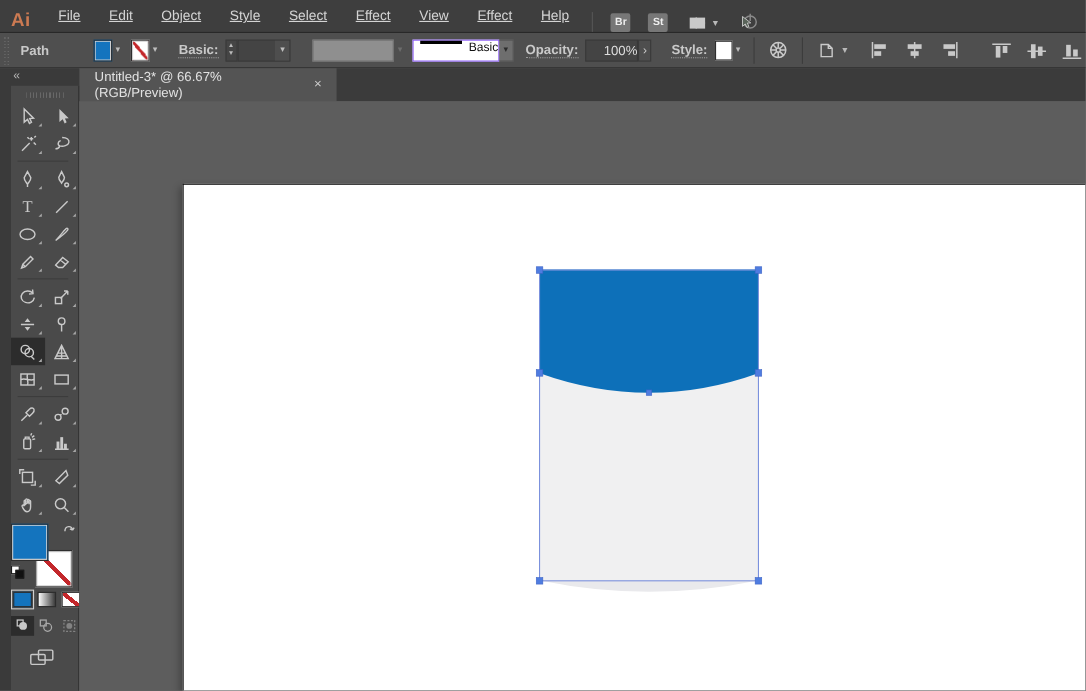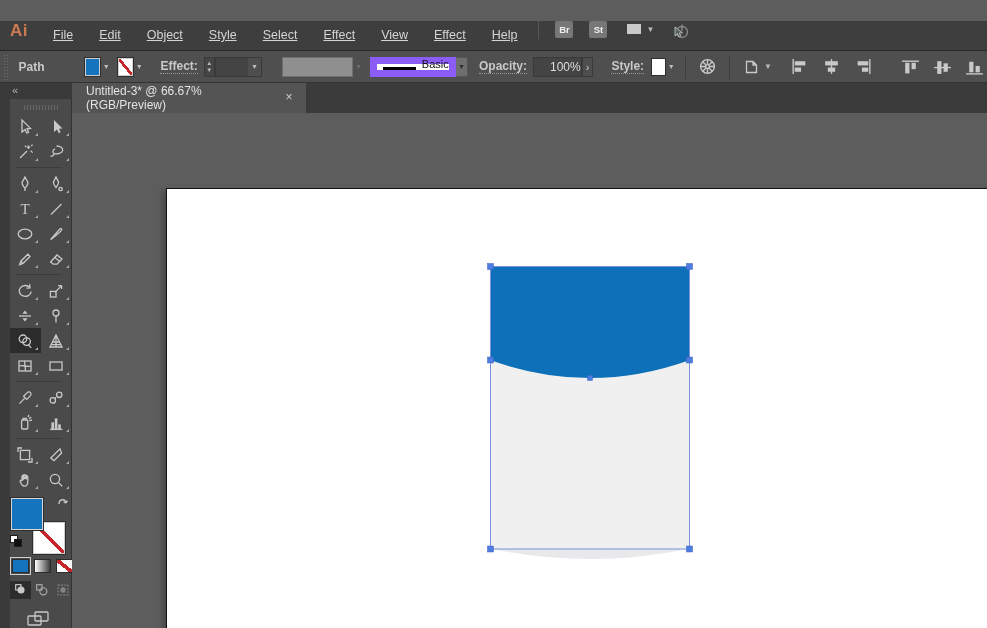--- a/index.html
+++ b/index.html
@@ -1,21 +1,21 @@
 <!DOCTYPE html>
 <html><head>
 <meta charset="utf-8">
 <style>
   * { margin:0; padding:0; box-sizing:border-box; }
   html,body { width:987px; height:628px; overflow:hidden; background:#5d5d5d;
     font-family:"Liberation Sans", sans-serif; -webkit-font-smoothing:antialiased; }
 
   
   .menubar { height:30px; background:#3e3e3e; border-bottom:1px solid #282828;
-    display:flex; align-items:flex-start; color:#d4d4d4; font-size:12.5px;margin-top:21px; }
+    display:flex; align-items:flex-end; color:#d4d4d4; font-size:12.5px; }
   .ai-logo { color:#cc7a52; font-weight:bold; font-size:17px; padding:0 12px 0 10px; letter-spacing:.5px; }
   .menu-item { padding:0 13px; line-height:29px; cursor:default;text-decoration:underline; }
   .mb-sep { width:1px; height:18px; background:#565656; margin:0 8px; }
   .sq-btn { width:18px; height:17px; background:#777; border-radius:2px; color:#efefef;
     font-size:9.5px; font-weight:bold; display:flex; align-items:center; justify-content:center; margin:0 8px; }
   .ws-icon { margin:0 4px 0 10px; display:flex; align-items:center; }
   .chev { color:#b9b9b9; font-size:8px; margin-left:3px; }
   .power-wrap { margin-left:14px; position:relative; width:22px; height:20px; }
 
   
@@ -30,22 +30,22 @@
   .swatch { width:20px; height:20px; border:1px solid #2e2e2e; box-shadow:inset 0 0 0 1px #cfcfcf; }
   .fill-swatch { background:#1474be; }
   .stroke-none { background:linear-gradient(to top right, transparent 44%, #c3272b 44%, #c3272b 56%, transparent 56%), #fff; }
   .dd-chev { width:13px; height:20px; display:flex; align-items:center; justify-content:center;
     color:#bdbdbd; font-size:7px; }
   .stepper { width:13px; height:20px; background:#454545; border:1px solid #3a3a3a; display:flex;
     flex-direction:column; align-items:center; justify-content:center; color:#bbb; font-size:6px; line-height:7px; }
   .field { height:20px; background:#444; border:1px solid #393939; color:#ddd; display:flex; align-items:center; }
   .weight-field { width:58px; } .weight-field .dd-chev { margin-left:auto; background:#4e4e4e; height:18px; }
   .profile-field { width:88px; height:20px; background:#8f8f8f; border:1px solid #6f6f6f; }
-  .brush-field { width:86px; height:20px; background:#fff; border:7px solid #8b5cf6; display:flex;
-    align-items:flex-end; color:#111; font-size:11px; }
+  .brush-field { width:86px; height:20px; background:#fff; border:1px solid #8b5cf6; display:flex;
+    align-items:flex-start; color:#111; font-size:11px; }
   .brush-line { width:38px; height:3px; background:#000; margin:0 6px 0 6px; }
   .brush-chev { width:15px; height:20px; background:#6e6e6e; color:#2c2c2c; font-size:7px;
     display:flex; align-items:center; justify-content:center; border:1px solid #555; border-left:none; }
   .op-field { width:50px; padding-left:16px; }
   .arrow-box { width:14px; height:20px; background:#4e4e4e; border:1px solid #3a3a3a; color:#ccc;
     display:flex; align-items:center; justify-content:center; font-size:11px; }
   .style-swatch { width:18px; height:18px; background:#fff; border:1px solid #2e2e2e; }
   .cb-sep { width:1px; height:24px; background:#3c3c3c; margin:0 9px; }
   .icon-btn { display:flex; align-items:center; justify-content:center; padding:0 3px; }
   .align-row { display:flex; align-items:center; gap:7px; margin-left:12px; }
@@ -156,21 +156,21 @@
   </div>
 </div>
 
 <div class="controlbar">
   <div class="grip-v"></div>
   <span class="cb-label">Path</span>
   <div class="swatch fill-swatch" style="margin-left:40px"></div>
   <div class="dd-chev">▼</div>
   <div class="swatch stroke-none" style="margin-left:6px"></div>
   <div class="dd-chev">▼</div>
-  <span class="cb-label dotted" style="margin-left:16px">Effect:</span>
+  <span class="cb-label dotted" style="margin-left:16px">Basic:</span>
   <div class="stepper" style="margin-left:6px">
       <span>▲</span>
       <span>▼</span>
     </div>
   <div class="field weight-field">
       <div class="dd-chev">▼</div>
     </div>
   <div class="profile-field" style="margin-left:20px"></div>
   <div class="dd-chev" style="color:#6d6d6d">▼</div>
   <div class="brush-field" style="margin-left:6px">

